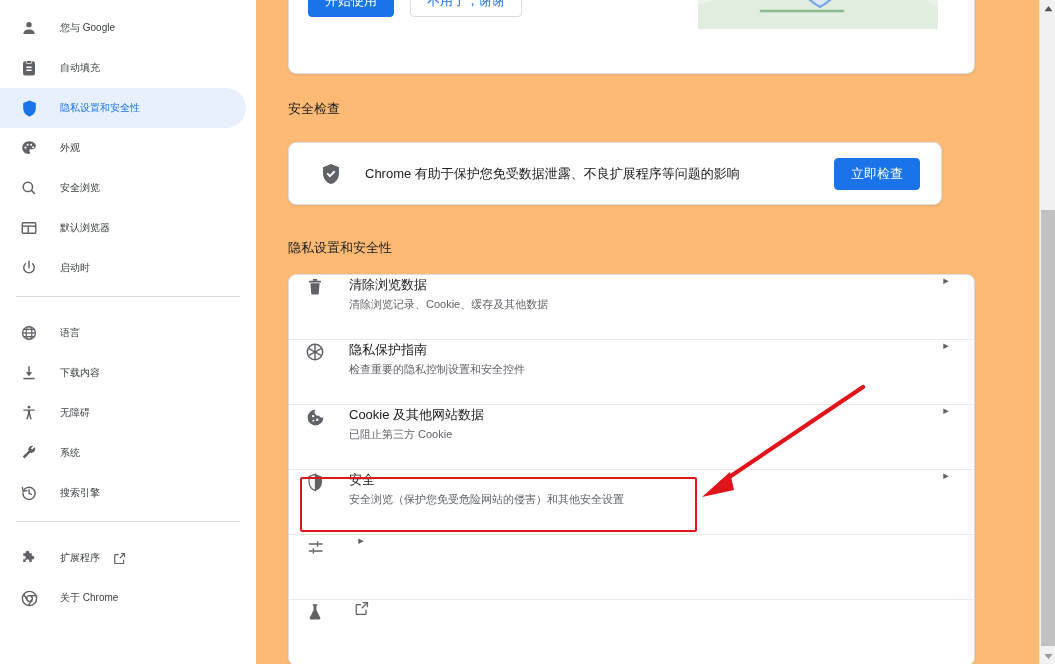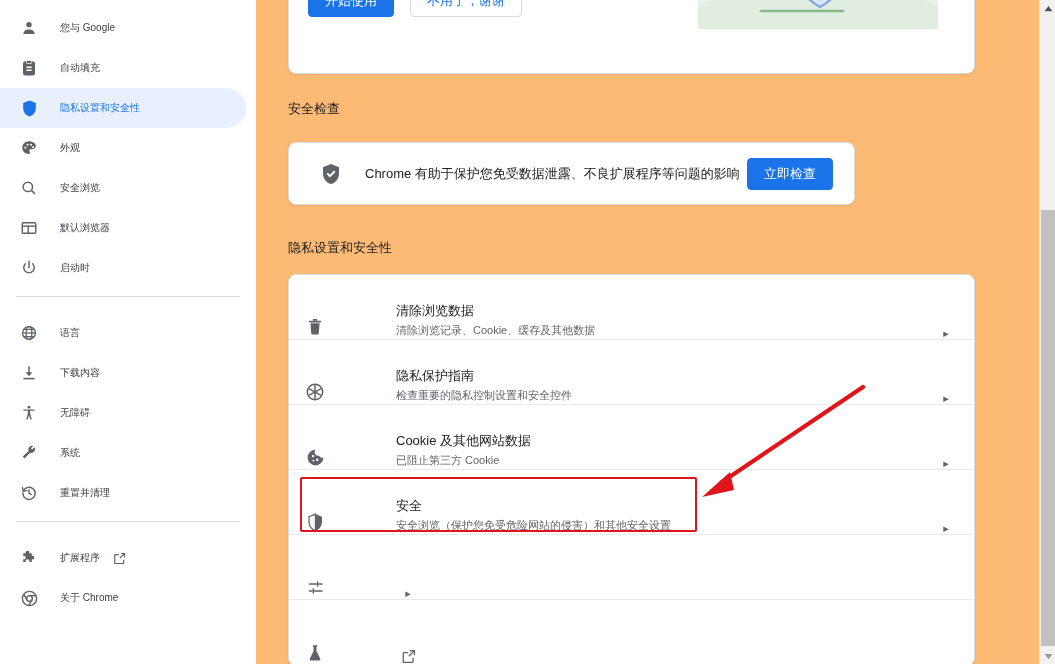--- a/index.html
+++ b/index.html
@@ -67,35 +67,35 @@
 
   
   .section-title {
     position:absolute; left:32px; font-size:13px; color:#202124; font-weight:400;
   }
   #title-safety { top:100px; }
   #title-privacy { top:239px; }
 
   
   #safety-card {
-    position:absolute; left:32px; top:142px; width:567px; height:63px;
+    position:absolute; left:32px; top:142px; width:654px; height:63px;
     display:flex; align-items:center; padding: 0 16px 0 16px;
   }
   #safety-card .sc-ico { width:24px; height:24px; margin-left:14px; margin-right:22px; color:#5f6368; flex:0 0 24px; }
   #safety-card .sc-text { flex:1; font-size:13px; color:#202124; }
   #safety-card .btn { margin-right:5px; }
 
   
   #privacy-card {
     position:absolute; left:32px; top:274px; width:687px;
   }
   .row {
-    position:relative; display:flex; align-items:flex-end;
+    position:relative; display:flex; align-items:flex-start;
     height:65px; padding-left:14px; padding-right:16px;
-    border-bottom:1px solid #e8eaed; cursor:pointer;gap:47px;
+    border-bottom:1px solid #e8eaed; cursor:pointer;
   }
   .row:last-child { border-bottom:none; }
   .row .r-ico {
     width:24px; height:24px; flex:0 0 24px; margin-right:22px; color:#5f6368;
     display:flex; align-items:center; justify-content:center;
   }
   .row .r-body { flex:1; min-width:0; }
   .row .r-title { font-size:13px; color:#202124; line-height:18px; }
   .row .r-sub { font-size:11px; color:#5f6368; line-height:18px; margin-top:2px; }
   .row .r-end { width:24px; flex:0 0 24px; display:flex; align-items:center; justify-content:center; color:#5f6368; }
@@ -253,21 +253,21 @@
       </div>
 
       <div class="nav-item">
         <span class="ico">
           <svg width="18" height="18" viewBox="0 0 24 24" fill="none" stroke="currentColor" stroke-width="1.8" stroke-linecap="round">
               <path d="M4.6 9.4A8.1 8.1 0 1 1 4 12"></path>
               <polyline points="3.2,4.6 4.2,9.7 9.3,8.8"></polyline>
               <polyline points="12,7.6 12,12.3 15.4,14"></polyline>
             </svg>
         </span>
-        <span>重置并清理</span>
+        <span>搜索引擎</span>
       </div>
     </div>
 
     <div class="nav-sep"></div>
 
     <div class="nav-group">
       <div class="nav-item">
         <span class="ico">
           <svg width="18" height="18" viewBox="0 0 24 24" fill="currentColor">
               <path d="M10 2.2c1.4 0 2.5 1 2.5 2.3 0 .5-.2.8-.2 1.1h3.4v3.5c.3 0 .6-.2 1.1-.2 1.3 0 2.3 1.1 2.3 2.5s-1 2.5-2.3 2.5c-.5 0-.8-.2-1.1-.2v3.5h-3.4c0-.3.2-.6.2-1.1 0-1.3-1.1-2.3-2.5-2.3s-2.5 1-2.5 2.3c0 .5.2.8.2 1.1H4.3v-3.5c.3 0 .6.2 1.1.2 1.3 0 2.3-1.1 2.3-2.5s-1-2.5-2.3-2.5c-.5 0-.8.2-1.1.2V5.6h3.4c0-.3-.2-.6-.2-1.1 0-1.3 1.1-2.3 2.5-2.3z"></path>

